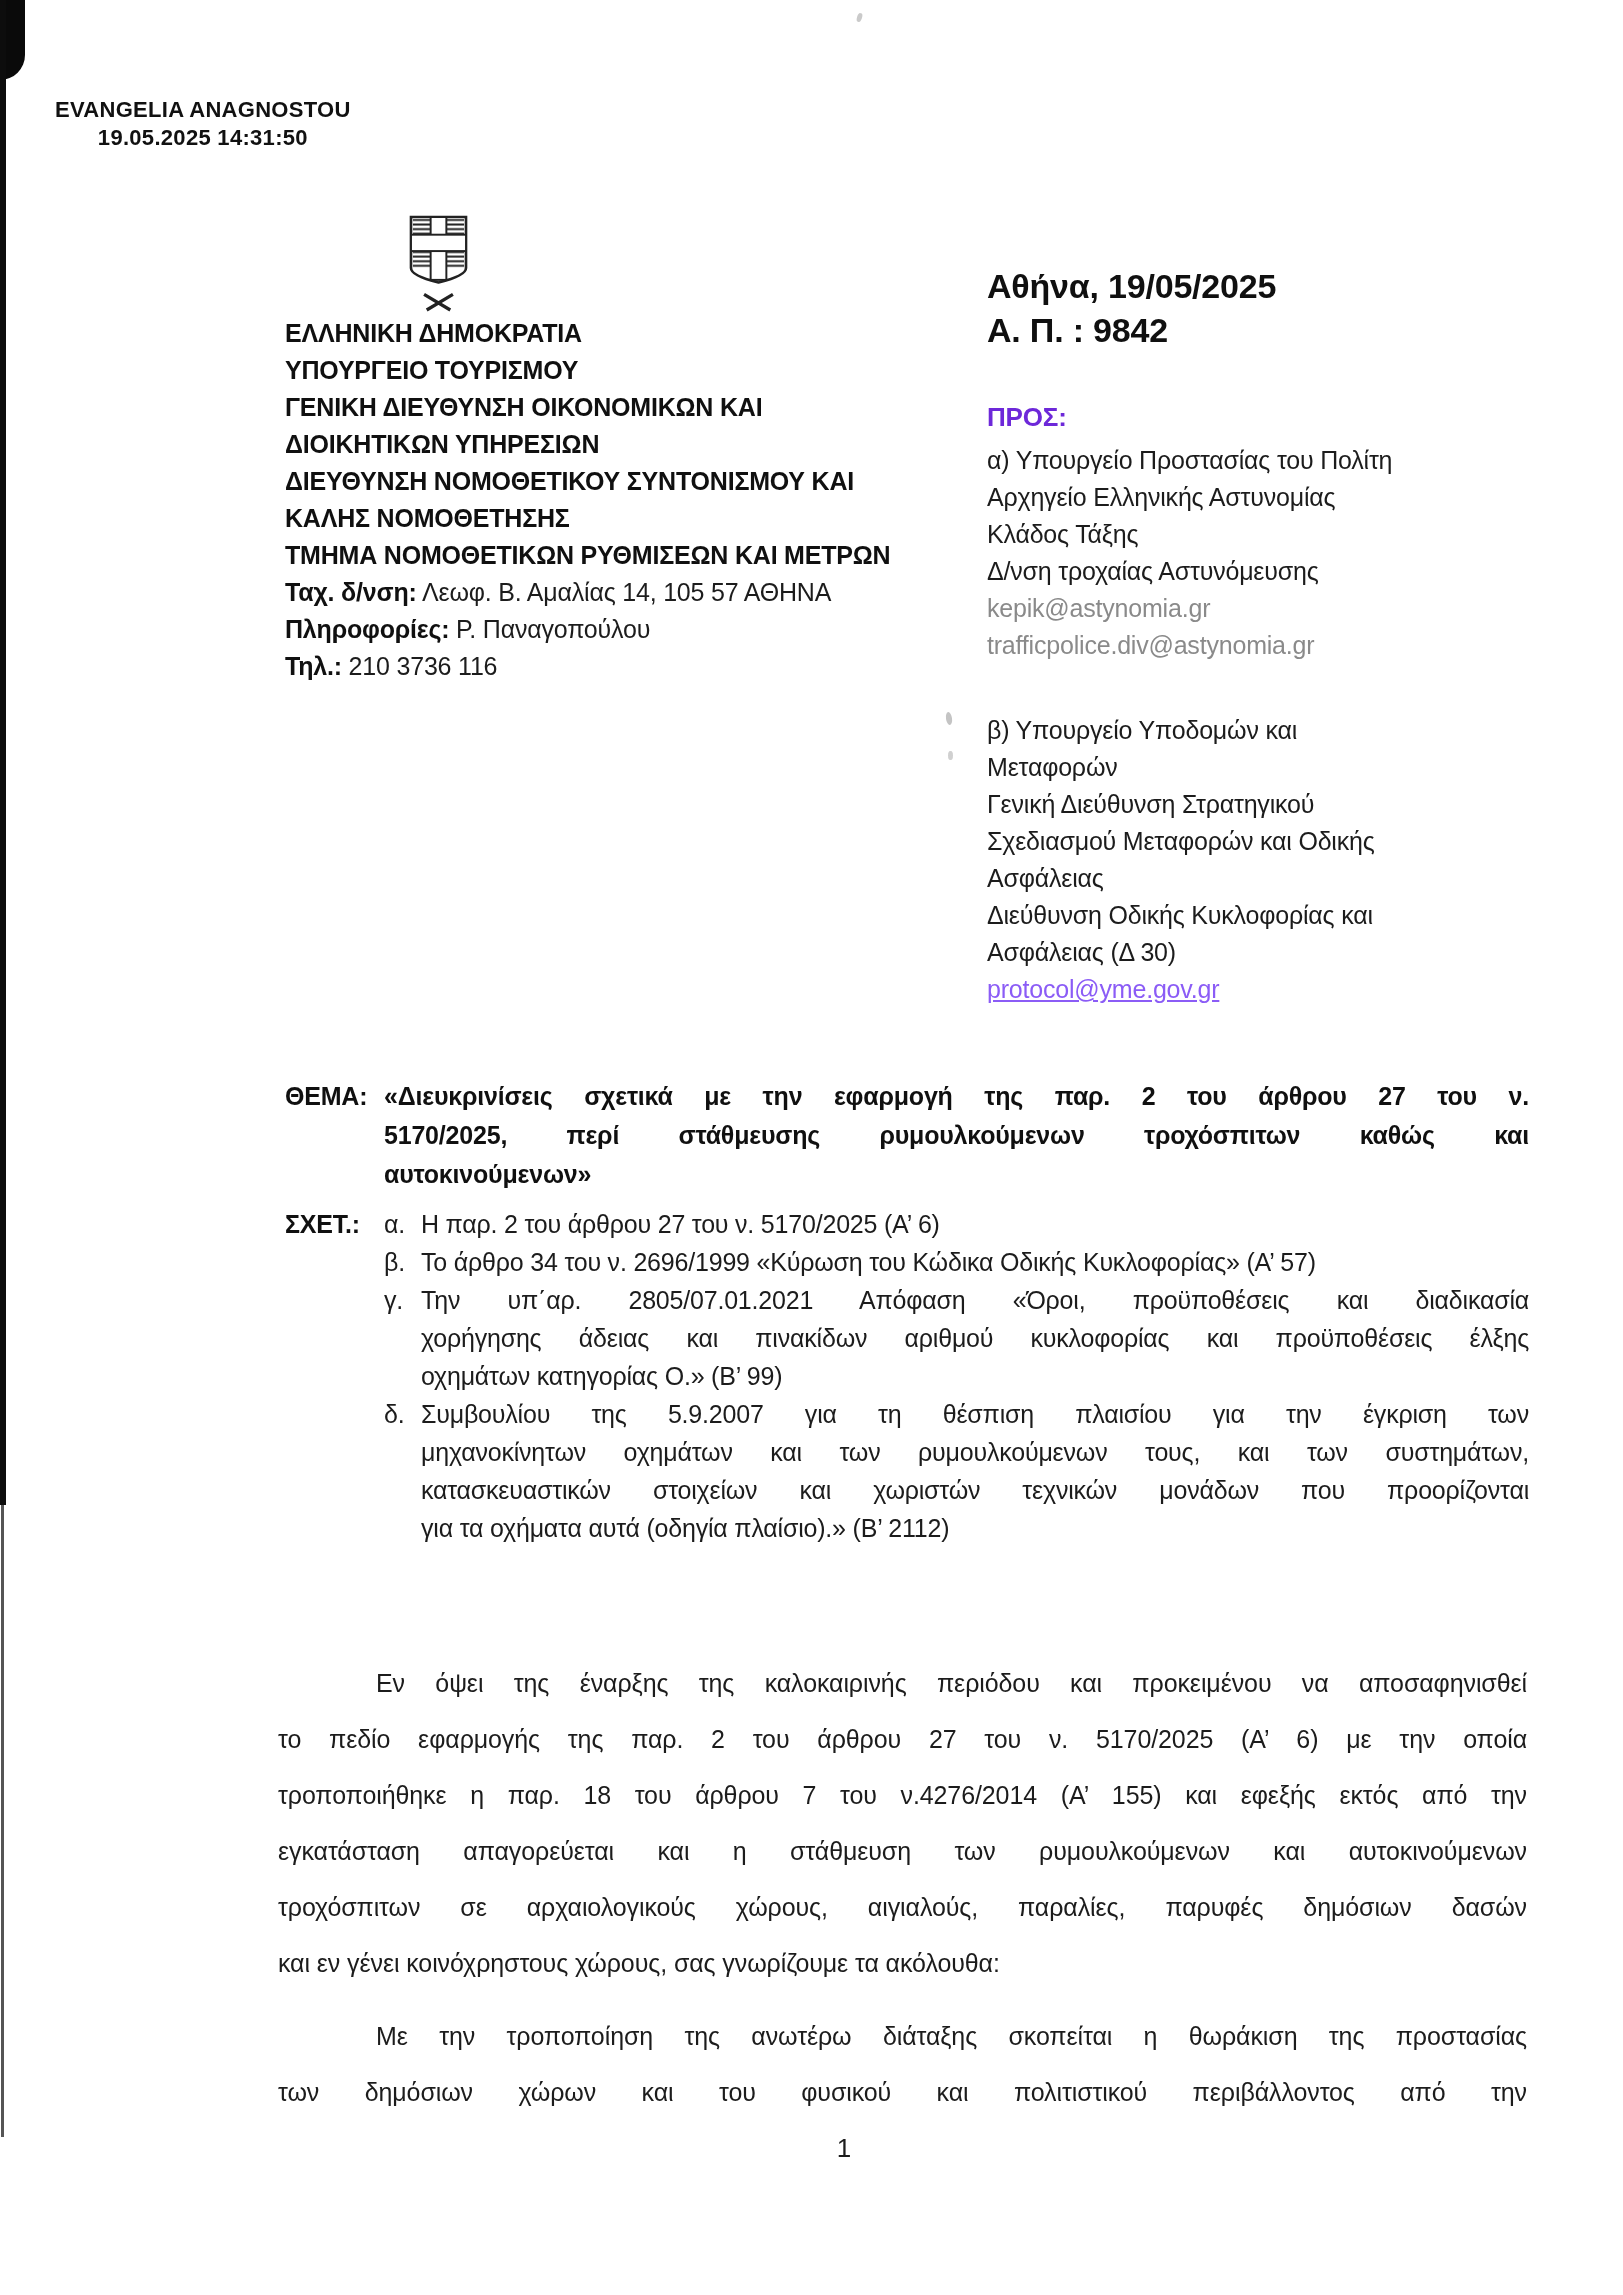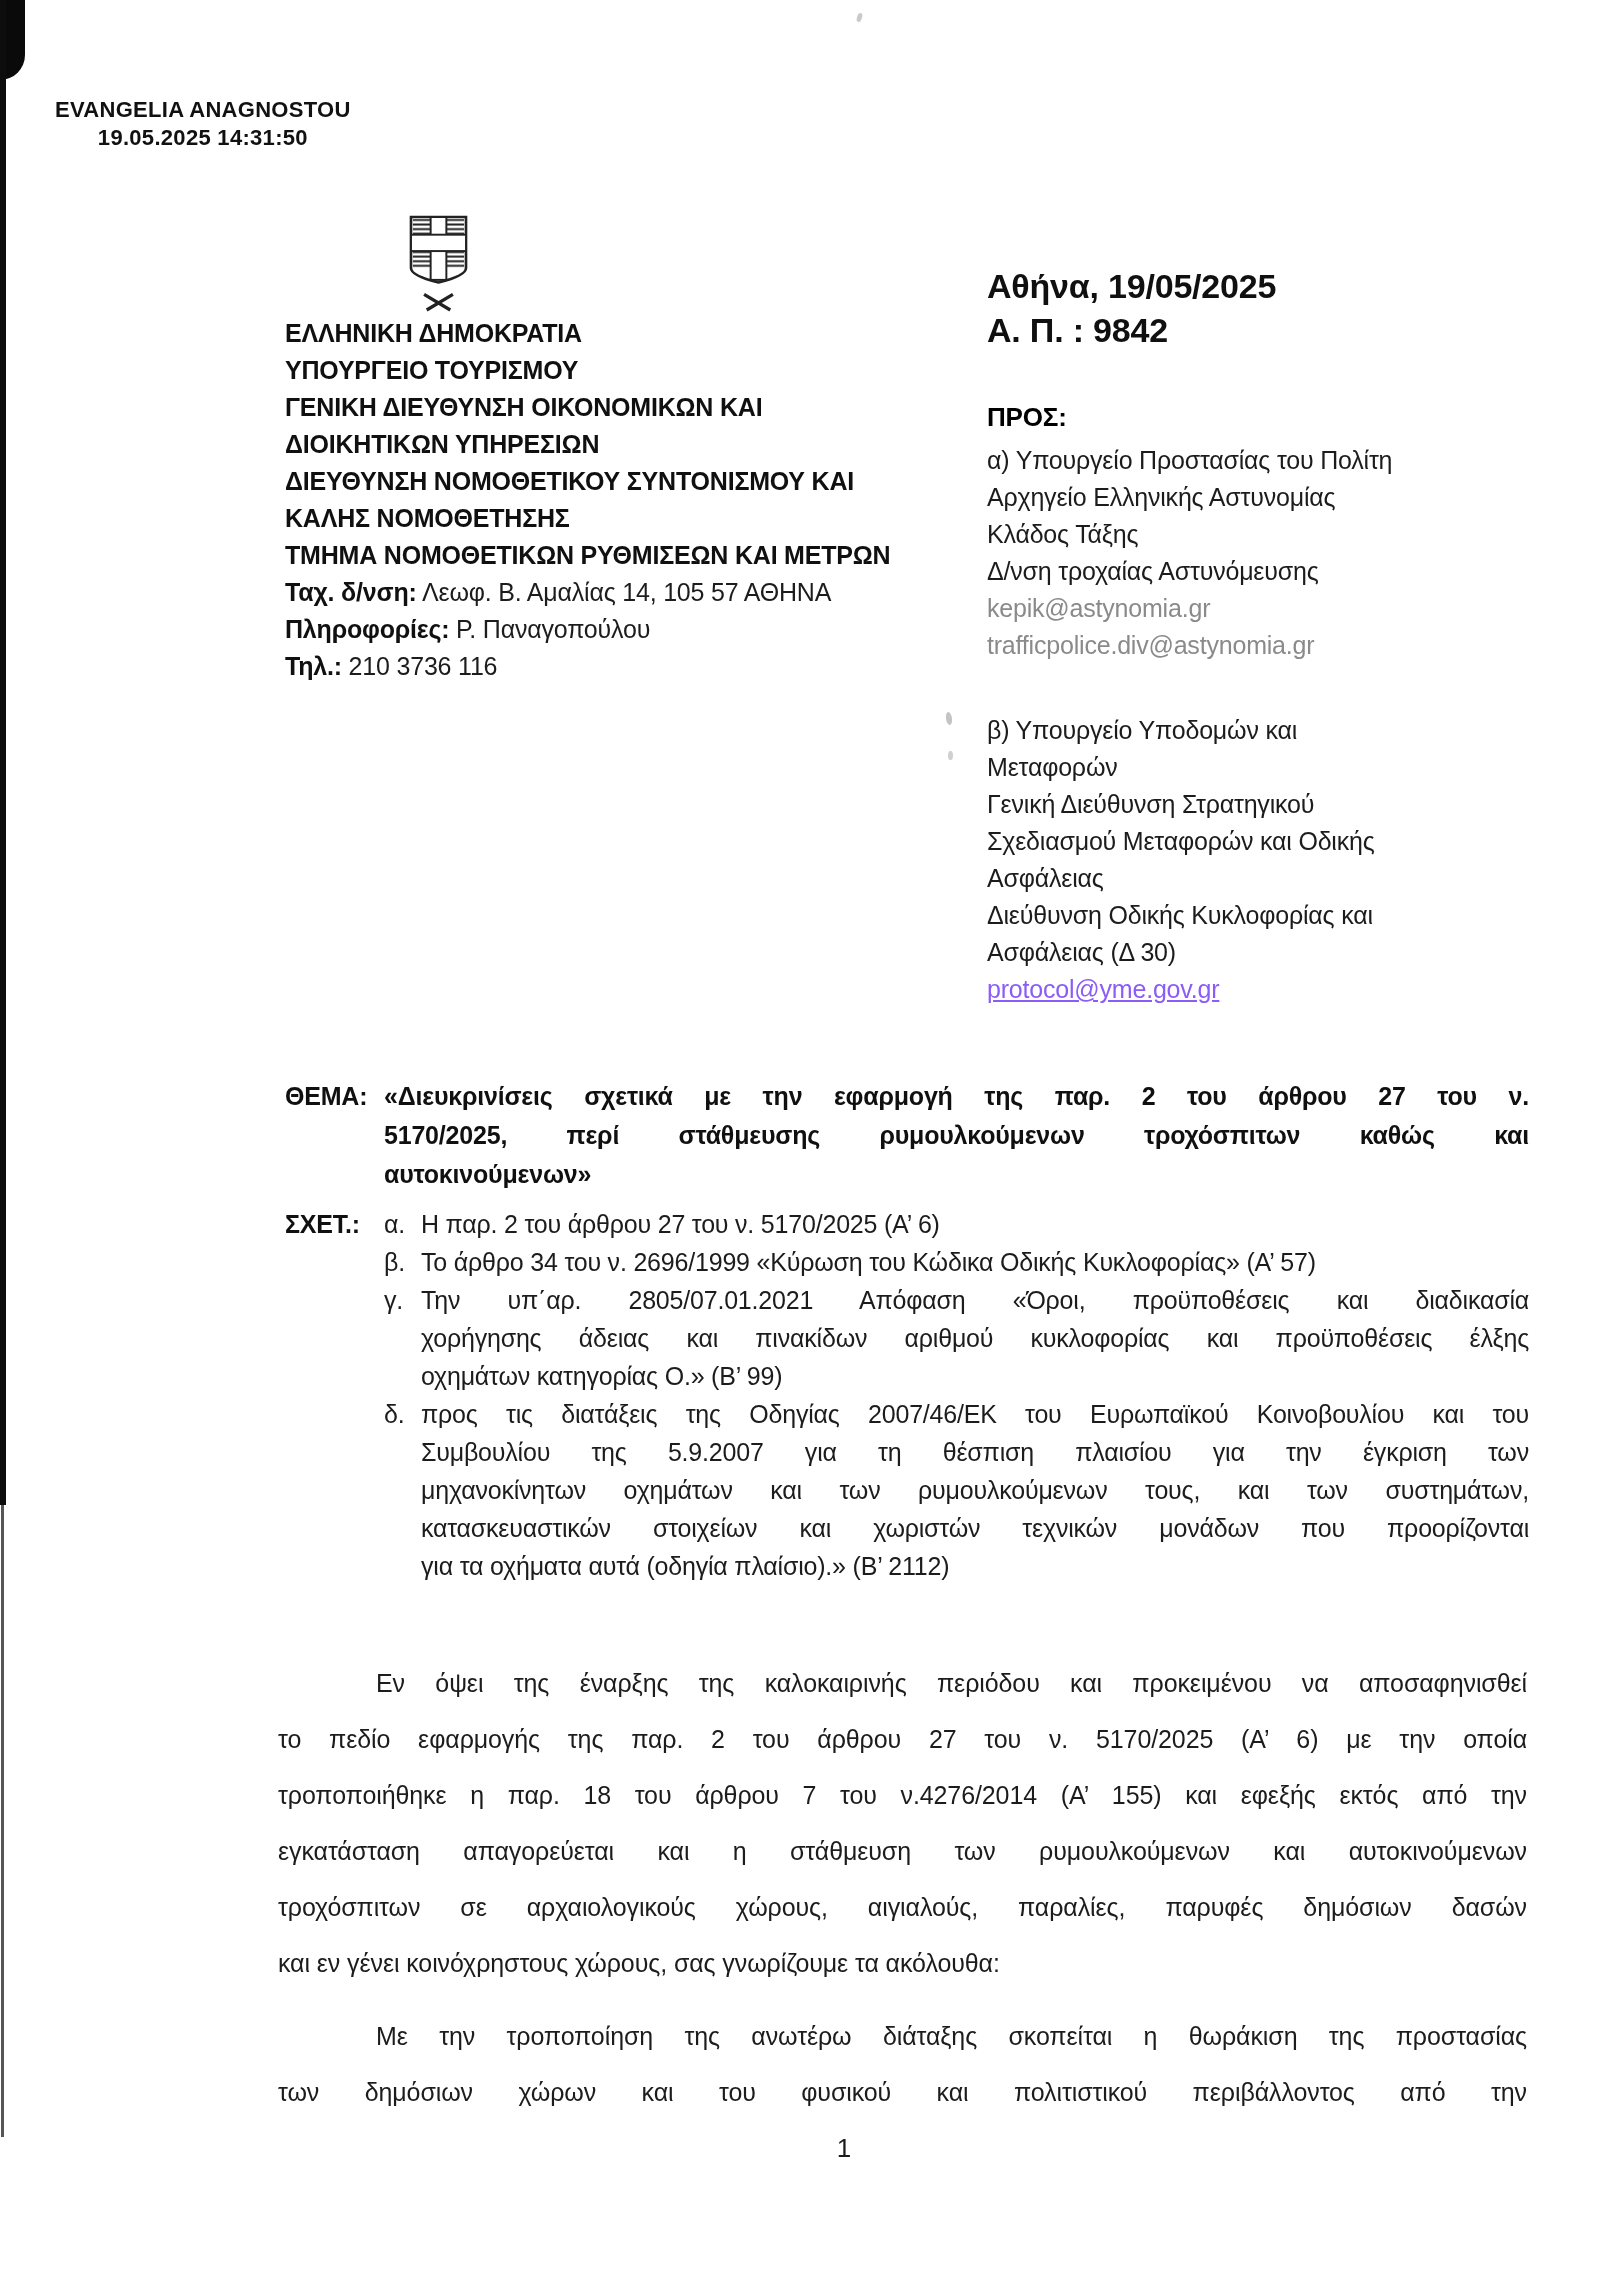--- a/index.html
+++ b/index.html
@@ -21,21 +21,21 @@
   
   .emblem{position:absolute;left:373px;top:194px;width:131px;height:122px;}
   
   .hdr-left{position:absolute;left:285px;top:315px;width:720px;font-size:25px;line-height:37px;letter-spacing:-0.2px;}
   .hdr-left .b{font-weight:bold;color:#101010;}
   .hdr-left .r{font-weight:normal;color:#1c1c1c;text-align:center;}
   
   .hdr-right{position:absolute;left:987px;top:271px;width:589px;font-size:25px;letter-spacing:-0.2px;}
   .hdr-right .city-date,.hdr-right .proto{font-weight:bold;font-size:34px;line-height:31px;color:#101010;}
   .hdr-right .proto{margin-top:13px;}
-  .hdr-right .pros{font-weight:bold;font-size:26px;line-height:31px;color:#000000;margin-top:56px;}
+  .hdr-right .pros{font-weight:bold;font-size:26px;line-height:31px;color:#6d28d9;margin-top:56px;}
   .rec-list{margin-top:9.2px;}
   .rec-list.b-block{margin-top:48px;}
   .rec-line{line-height:37px;color:#1c1c1c;}
   .rec-line.muted{color:#8a8a8a;}
   .rec-line.link{color:#8b5cf6;text-decoration:underline;}
   
   .subject{position:absolute;left:285px;top:1077px;width:1244px;font-size:25px;letter-spacing:-0.2px;}
   .srow{display:flex;align-items:flex-start;}
   .slabel{flex:0 0 99px;font-weight:bold;color:#101010;line-height:39px;}
   .stext{flex:1;}
@@ -176,21 +176,20 @@
         <span class="marker">γ.</span>
         <div class="itext">
           <div class="ln j">Την υπ΄αρ. 2805/07.01.2021 Απόφαση «Όροι, προϋποθέσεις και διαδικασία</div>
           <div class="ln j">χορήγησης άδειας και πινακίδων αριθμού κυκλοφορίας και προϋποθέσεις έλξης</div>
           <div class="ln">οχημάτων κατηγορίας Ο.» (Β’ 99)</div>
         </div>
       </div>
       <div class="sitem">
         <span class="marker">δ.</span>
         <div class="itext">
-          <div class="ln j">προς τις διατάξεις της Οδηγίας 2007/46/ΕΚ του Ευρωπαϊκού Κοινοβουλίου και του</div>
           <div class="ln j">Συμβουλίου της 5.9.2007 για τη θέσπιση πλαισίου για την έγκριση των</div>
           <div class="ln j">μηχανοκίνητων οχημάτων και των ρυμουλκούμενων τους, και των συστημάτων,</div>
           <div class="ln j">κατασκευαστικών στοιχείων και χωριστών τεχνικών μονάδων που προορίζονται</div>
           <div class="ln">για τα οχήματα αυτά (οδηγία πλαίσιο).» (Β’  2112)</div>
         </div>
       </div>
     </div>
   </div>
 </div>
 

